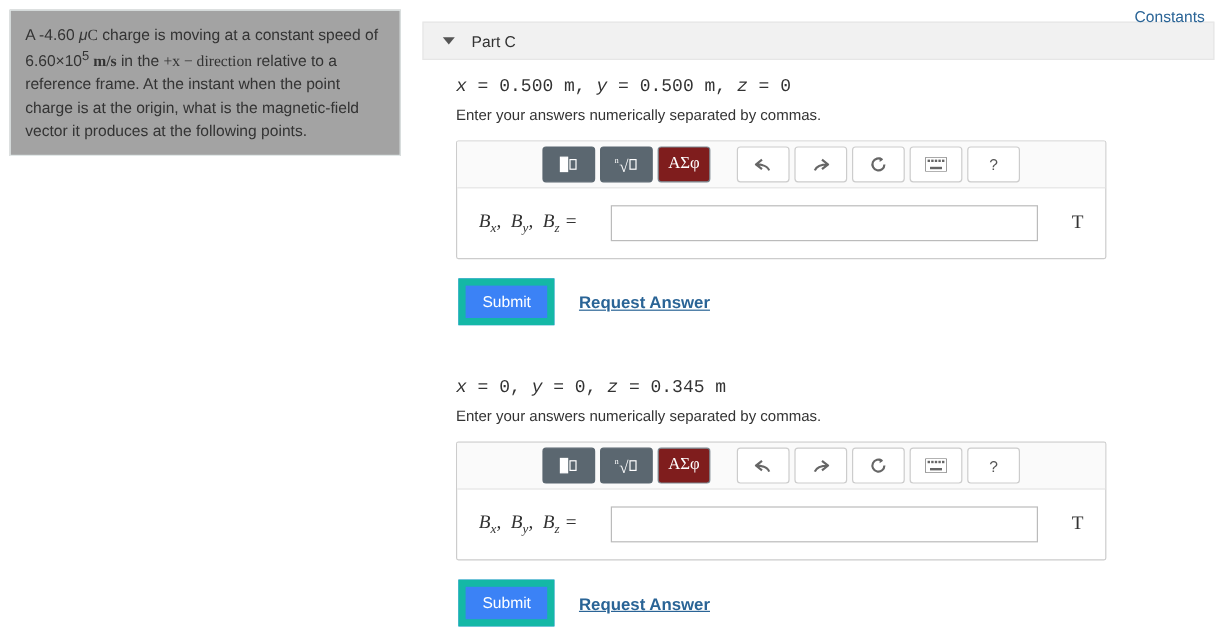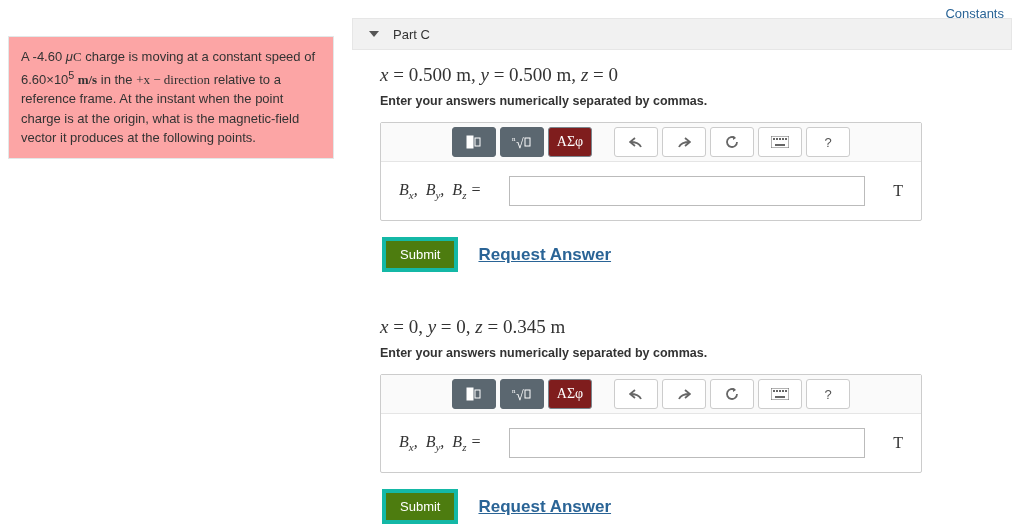--- a/index.html
+++ b/index.html
@@ -1,43 +1,43 @@
 <!DOCTYPE html>
 <html><head>
 <meta charset="utf-8">
 <style>
   html,body{margin:0;padding:0;font-family:Arial,Helvetica,sans-serif;font-size:13px;color:#333;background:#fff}
   .page{width:1024px;height:525px;position:relative;display:flex;align-items:flex-start}
   .constants{position:absolute;top:6px;right:20px;color:#2a6496;font-size:13px;cursor:pointer}
-  .sidebar{width:300px;margin:36px 0 0 8px;background:#fca5a5;border:1px solid #e2e8e8;padding:10px 12px;line-height:1.5;font-size:13px}
+  .sidebar{width:300px;margin:8px 0 0 8px;background:#a3a3a3;border:1px solid #e2e8e8;padding:10px 12px;line-height:1.5;font-size:13px}
   .sidebar .mu{font-style:italic}
   .sidebar .rm{font-family:'Times New Roman',serif}
   .main{flex:1;margin:18px 12px 0 18px}
   .part{background:#fff;margin-bottom:30px}
   .part-header{background:#f1f1f1;border:1px solid #e6e6e6;height:30px;display:flex;align-items:center;padding:0 16px;gap:14px}
   .caret{width:0;height:0;border-left:5px solid transparent;border-right:5px solid transparent;border-top:6px solid #555}
   .part-title{font-weight:normal;font-size:13px}
   .part-body{padding:14px 28px 0 28px}
-  .equation{font-family:Liberation Serif, serif;font-style:italic;font-size:19px;margin-bottom:8px}
+  .equation{font-family:Liberation Mono, monospace;font-style:italic;font-size:15px;margin-bottom:8px}
   .equation .nrm{font-style:normal}
-  .instruction{font-weight:bold;font-size:12.5px;margin-bottom:14px}
+  .instruction{font-weight:normal;font-size:12.5px;margin-bottom:14px}
   .answer-box{border:1px solid #ccc;border-radius:2px;padding:0;width:540px}
   .toolbar{height:38px;display:flex;align-items:center;justify-content:center;gap:4px;border-bottom:1px solid #e5e5e5;background:#fafafa}
   .tool-btn{height:28px;min-width:30px;border:1px solid #ccc;border-radius:3px;background:#fff;display:flex;align-items:center;justify-content:center;font-size:13px;color:#555;cursor:pointer;padding:0 6px}
   .tool-btn.dark{background:#5b6770;border-color:#5b6770;color:#fff;font-family:'Times New Roman',serif;font-size:14px}
   .tool-btn.dark2{background:#7f1d1d;border-color:#7a858d;color:#fff;font-family:'Times New Roman',serif;font-size:14px}
   .spacer{width:14px}
   .input-row{display:flex;align-items:center;height:58px;padding:0 18px;gap:28px}
   .var-label{font-family:'Times New Roman',serif;font-style:italic;font-size:16px}
   .var-label sub{font-size:11px;font-style:italic}
   .answer-input{flex:1;height:28px;border:1px solid #bbb;background:#fff;padding:0 6px;font-size:14px}
   .unit{font-family:'Times New Roman',serif;font-size:16px}
   .actions{margin:16px 0 0 2px;display:flex;align-items:center;gap:20px}
-  .submit-btn{background:#4d7c0f;color:#fff;border:4px solid #14b8a6;padding:6px 14px;font-size:13px;cursor:pointer}
-  .req-link{color:#2a6496;font-weight:bold;font-size:17px;text-decoration:underline;cursor:pointer}
+  .submit-btn{background:#3b82f6;color:#fff;border:6px solid #14b8a6;padding:6px 14px;font-size:13px;cursor:pointer}
+  .req-link{color:#2a6496;font-weight:bold;font-size:14px;text-decoration:underline;cursor:pointer}
   svg{display:block}
 </style>
 </head>
 <body>
 
 <div class="page">
   <a class="constants">Constants</a>
 
   <div class="sidebar">
     <span>

